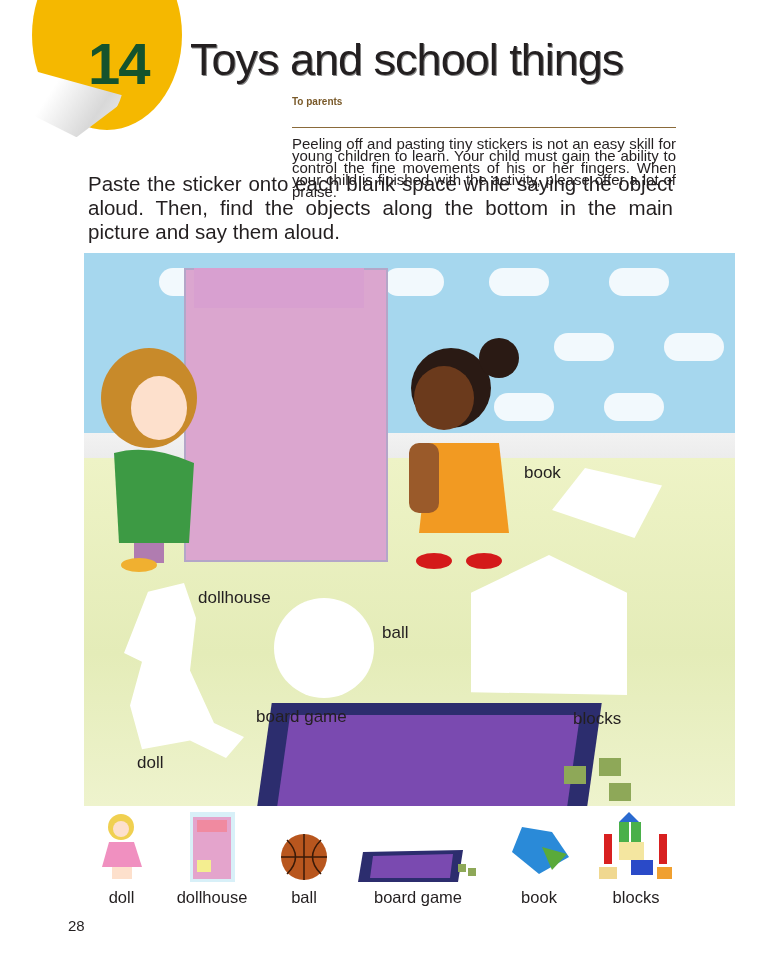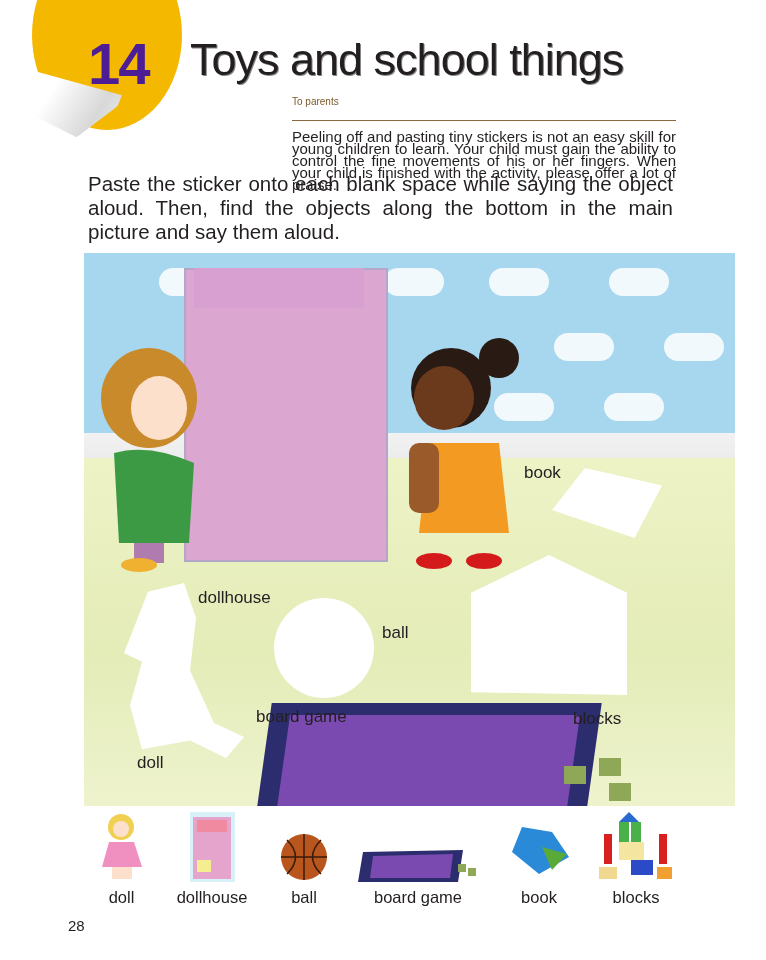--- a/index.html
+++ b/index.html
@@ -1,22 +1,22 @@
 <!DOCTYPE html>
 <html><head>
 <meta charset="utf-8">
 <style>
   html,body{margin:0;padding:0;background:#fff;}
   body{width:766px;height:960px;position:relative;overflow:hidden;font-family:"Liberation Sans",sans-serif;color:#231f20;}
   .badge{position:absolute;left:32px;top:-60px;width:150px;height:190px;background:#f5b800;border-radius:50% 50% 50% 50%/50% 50% 50% 50%;}
   .badge-curl{position:absolute;left:28px;top:56px;width:100px;height:80px;background:linear-gradient(135deg,#ffffff 30%,#d8d8d8 70%,#f0f0f0 100%);border-radius:0 0 60px 0;transform:rotate(-12deg);clip-path:polygon(0 0,100% 65%,40% 100%,0 60%);}
-  .badge-num{position:absolute;left:88px;top:30px;font-size:58px;font-weight:bold;color:#4c1d95;letter-spacing:-2px;}
+  .badge-num{position:absolute;left:88px;top:30px;font-size:58px;font-weight:bold;color:#14532d;letter-spacing:-2px;}
   .title{position:absolute;left:190px;top:34px;font-size:45px;font-weight:normal;color:#231f20;letter-spacing:-1px;text-shadow:1px 1px 0 #888;}
   .parents{position:absolute;left:292px;top:96px;width:384px;}
-  .parents-h{font-size:10px;font-weight:normal;color:#7a5a2a;border-bottom:1px solid #8a6a3a;padding-bottom:13px;}
+  .parents-h{font-size:10px;font-weight:bold;color:#7a5a2a;border-bottom:1px solid #8a6a3a;padding-bottom:20px;}
   .parents-b{font-size:15px;line-height:12px;margin-top:10px;text-align:justify;}
   .instr{position:absolute;left:88px;top:172px;width:585px;font-size:20.5px;line-height:24px;text-align:justify;}
   .scene{position:absolute;left:84px;top:253px;width:651px;height:553px;overflow:hidden;
     background:linear-gradient(#a6d7ee 0,#a6d7ee 180px,#f2f2f2 180px,#ececec 205px,#eef3c6 205px,#e4ecb8 400px,#eef3cd 553px);}
   .cloud{position:absolute;width:60px;height:28px;background:#fff;border-radius:14px;opacity:.85;}
   .blank{position:absolute;background:#fff;}
   .lbl{position:absolute;font-size:17px;color:#231f20;}
   .dh{position:absolute;left:100px;top:15px;width:200px;height:290px;background:#dba6cf;border:2px solid #b4a6c8;}
   .dh-roof{position:absolute;left:110px;top:15px;width:170px;height:40px;background:#d8a0d0;}
   .girl1{position:absolute;left:10px;top:90px;width:110px;height:230px;}

